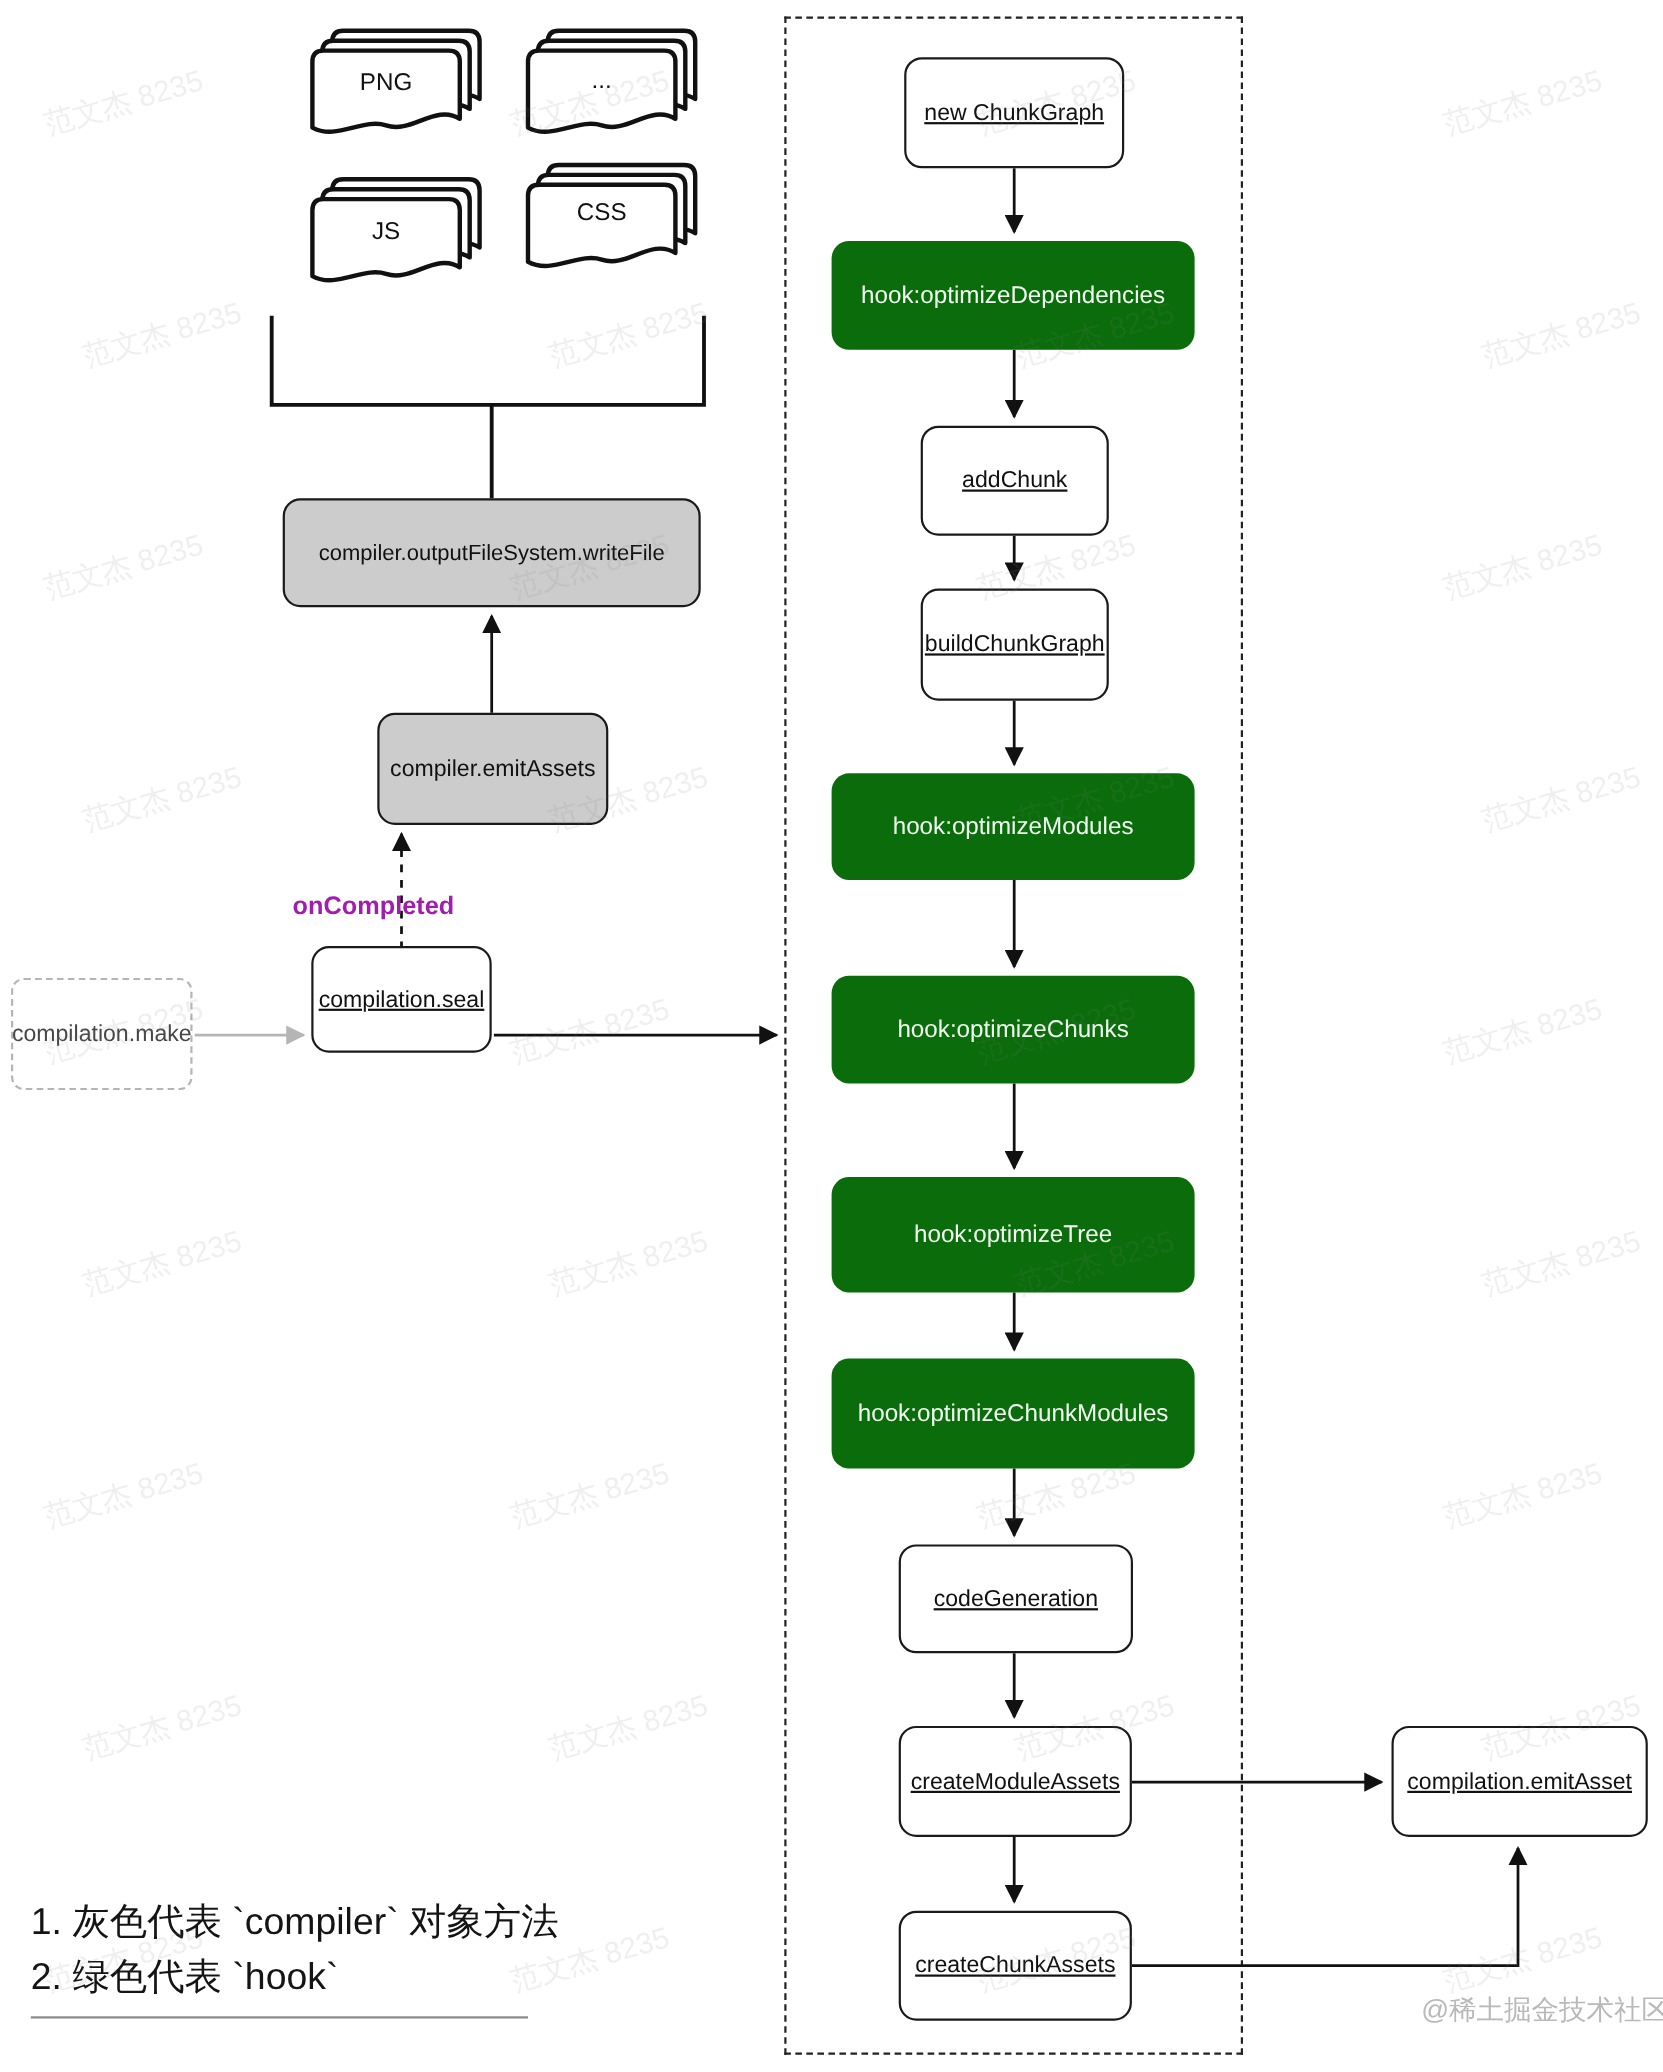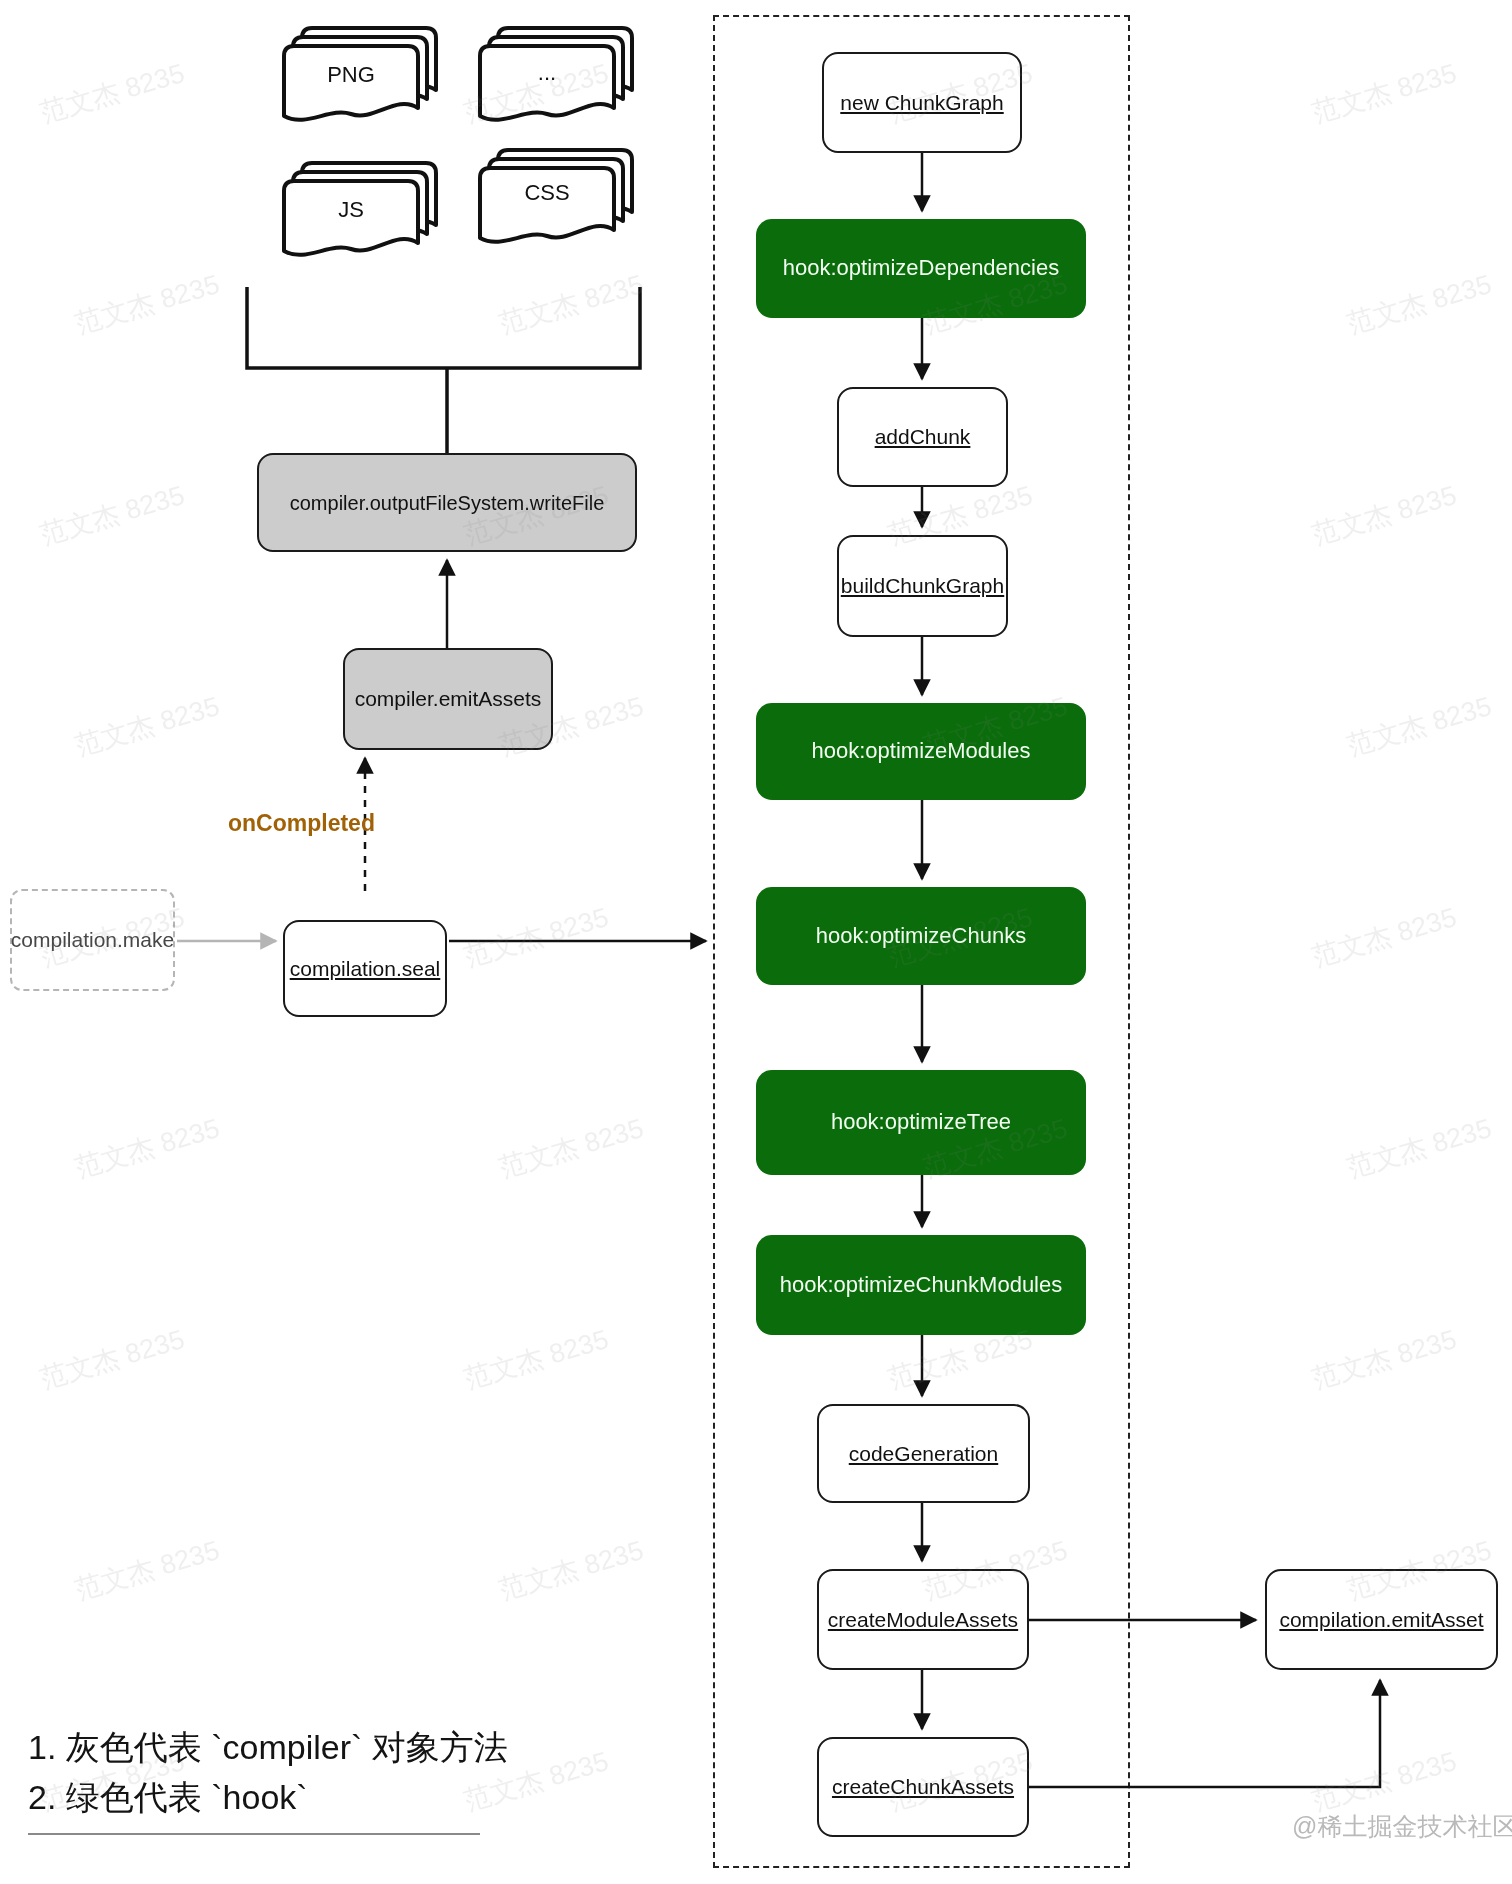--- a/index.html
+++ b/index.html
@@ -25,21 +25,21 @@
   .node.small-font{font-size:20px;}
   .doc-stack{position:absolute;}
   .doc-stack text{font-size:22px;fill:#111;font-family:"Liberation Sans",sans-serif;}
   .doc-page{fill:#ffffff;stroke:#111;stroke-width:4;stroke-linejoin:round;}
   .edge-layer{position:absolute;left:0;top:0;pointer-events:none;}
   .dashed-container{
     position:absolute;left:713px;top:15px;width:417px;height:1853px;
     border:2.5px dashed #222;box-sizing:border-box;background:transparent;
   }
   .flow-label{
-    position:absolute;font-weight:bold;font-size:23px;color:#a16207;text-align:left;
+    position:absolute;font-weight:bold;font-size:23px;color:#a21caf;text-align:left;margin-left:38px;
   }
   .legend{
     position:absolute;left:28px;top:1722px;width:500px;font-size:34px;color:#141414;line-height:50px;
   }
   .legend-rule{
     position:absolute;left:28px;top:1833px;width:452px;height:2px;background:#8a8a8a;
   }
   .credit{
     position:absolute;left:1292px;top:1810px;font-size:25px;color:#b9b9b9;
   }
@@ -127,21 +127,21 @@
   <div class="node gray" style="left:343px;top:648px;width:210px;height:102px">
     <span>compiler.emitAssets</span>
   </div>
 
   <div class="flow-label" style="left:228px;top:810px;width:130px">onCompleted</div>
 
   <div class="node dashedbox" style="left:10px;top:889px;width:165px;height:102px">
     <span>compilation.make</span>
   </div>
 
-  <div class="node plain" style="left:283px;top:920px;width:164px;height:97px">
+  <div class="node plain" style="left:283px;top:860px;width:164px;height:97px">
     <span>compilation.seal</span>
   </div>
 
   <div class="node plain" style="left:822px;top:52px;width:200px;height:101px">
     <span>new ChunkGraph</span>
   </div>
 
   <div class="node hook" style="left:756px;top:219px;width:330px;height:99px">
     <span>hook:optimizeDependencies</span>
   </div>

